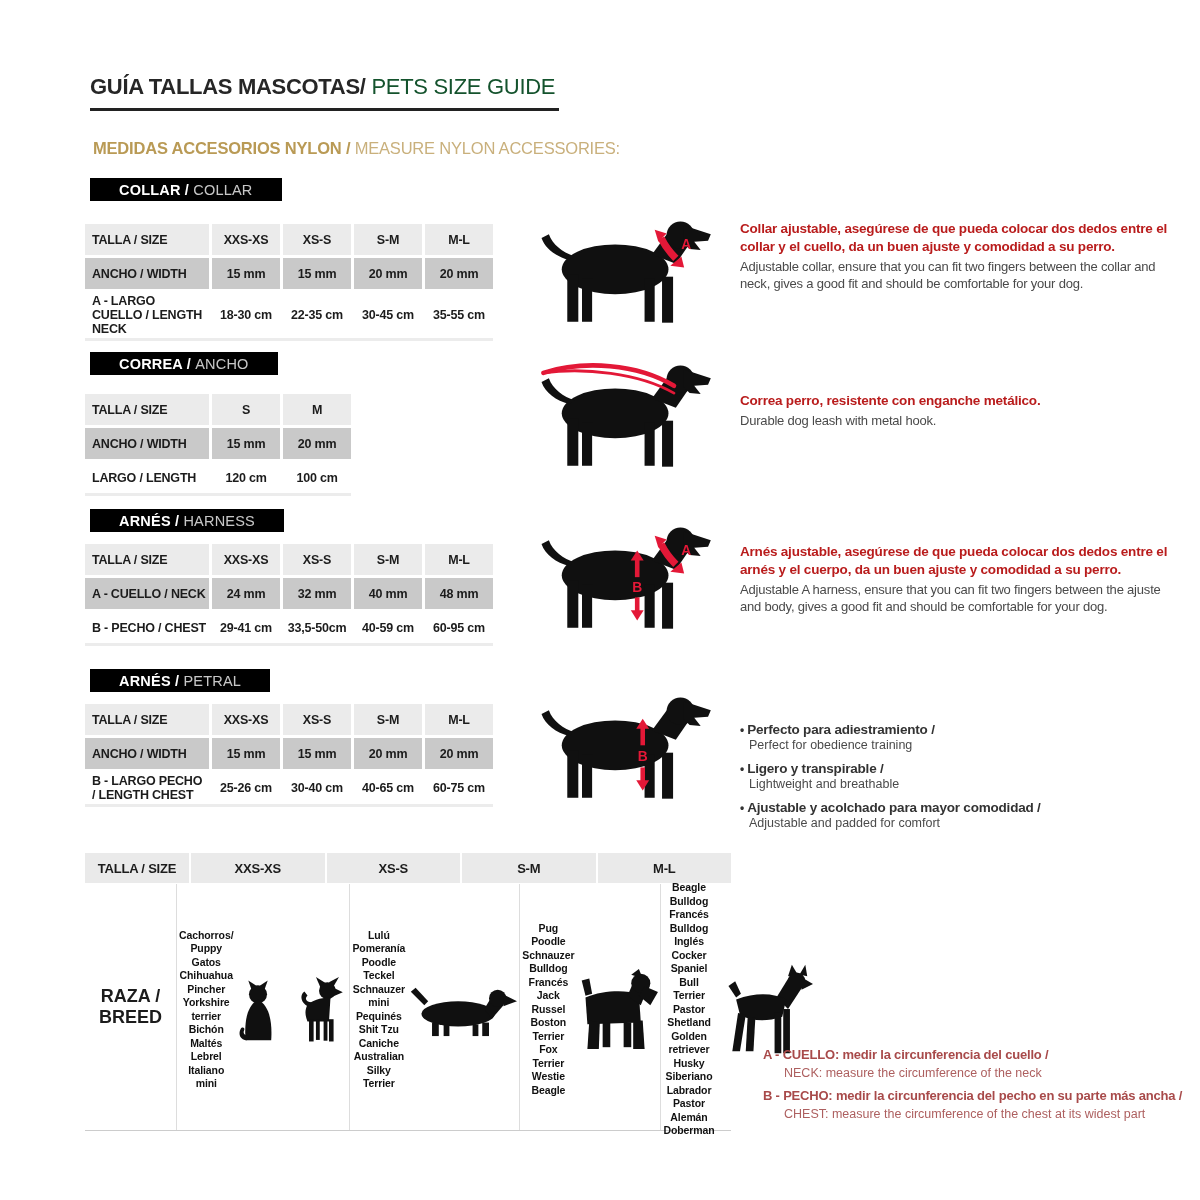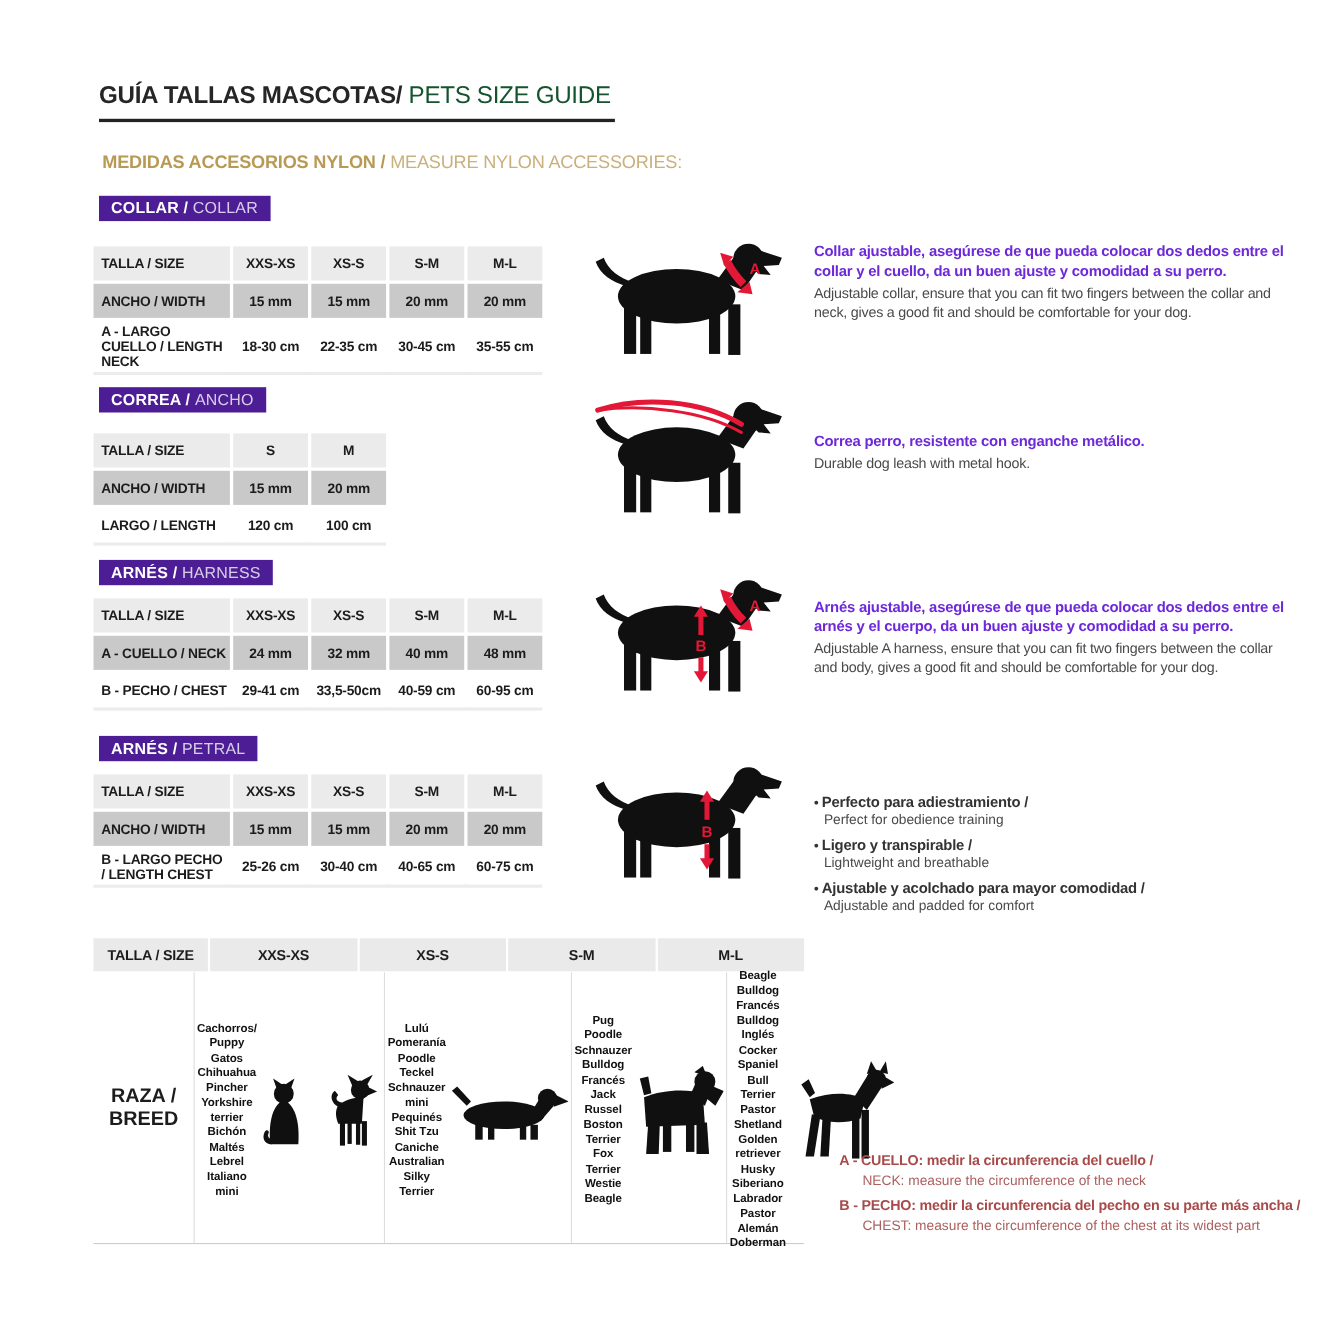--- a/index.html
+++ b/index.html
@@ -9,22 +9,22 @@
   
   .title{position:absolute;left:90px;top:74px;margin:0;font-size:22px;letter-spacing:-0.3px;
          border-bottom:3px solid #222;padding-bottom:8px;padding-right:4px;}
   .t-es{font-weight:700;color:#262626;}
   .t-en{font-weight:400;color:#14532d;}
   .subtitle{position:absolute;left:93px;top:139px;margin:0;font-size:16.5px;font-weight:700;letter-spacing:-0.2px;}
   .s-es{color:#b99a55;}
   .s-en{color:#c9b07c;font-weight:400;}
 
   
-  .badge{position:absolute;left:90px;background:#4c1d95;color:#fff;font-size:14.5px;font-weight:700;
-         padding:4px 11px 3px;letter-spacing:0.2px;}
+  .badge{position:absolute;left:90px;background:#000000;color:#fff;font-size:14.5px;font-weight:700;
+         padding:4px 29px 3px;letter-spacing:0.2px;}
   .b-en{color:rgba(255,255,255,0.78);font-weight:400;}
   .pos-badge-0{top:178px;} .pos-badge-1{top:352px;} .pos-badge-2{top:509px;} .pos-badge-3{top:669px;}
 
   
   .mtable{position:absolute;left:85px;display:flex;flex-direction:column;gap:3px;border-bottom:3px solid #ececec;padding-bottom:0;}
   .pos-table-0{top:224px;} .pos-table-1{top:394px;} .pos-table-2{top:544px;} .pos-table-3{top:704px;}
   .trow{display:flex;gap:3px;}
   .cell{display:flex;align-items:center;justify-content:center;font-weight:700;font-size:12.5px;
         letter-spacing:-0.2px;color:#1c1c1c;min-height:27px;padding:2px 0;text-align:center;}
   .lcell{width:124px;justify-content:flex-start;text-align:left;padding-left:7px;padding-right:2px;box-sizing:border-box;}
@@ -39,21 +39,21 @@
   .pos-dog-2{left:536px;top:520px;} .pos-dog-3{left:536px;top:690px;}
   .red polygon{fill:#e31837;}
   .red .band{fill:none;stroke:#e31837;stroke-width:8;}
   .red line{stroke:#e31837;stroke-width:5;}
   .leash{fill:none;stroke:#e31837;stroke-linecap:round;}
   .mark{fill:#e31837;font-family:"Liberation Sans",sans-serif;font-weight:700;font-size:15px;}
 
   
   .desc{position:absolute;left:740px;width:436px;}
   .pos-desc-0{top:220px;} .pos-desc-1{top:392px;} .pos-desc-2{top:543px;}
-  .des{margin:0;font-weight:700;font-size:13.5px;line-height:18px;color:#6d28d9;letter-spacing:-0.2px;}
+  .des{margin:0;font-weight:700;font-size:13.5px;line-height:18px;color:#b91c1c;letter-spacing:-0.2px;}
   .den{margin:2px 0 0;font-weight:400;font-size:13px;line-height:17px;color:#4a4a4a;letter-spacing:-0.2px;}
 
   .bullets{position:absolute;left:740px;top:722px;width:436px;}
   .bullet{margin-bottom:9px;}
   .bes{margin:0;font-weight:700;font-size:13.5px;color:#333;letter-spacing:-0.2px;}
   .bes::before{content:"\2022  ";font-size:12px;}
   .ben{margin:1px 0 0 9px;font-weight:400;font-size:12.5px;color:#4a4a4a;}
 
   
   .btable{position:absolute;left:85px;top:853px;width:646px;}
@@ -256,21 +256,21 @@
       <text x="158" y="38" class="mark">A</text>
       <line x1="110" y1="40" x2="110" y2="62"></line>
       <line x1="110" y1="84" x2="110" y2="102"></line>
       <polygon points="110,33 103,44 117,44"></polygon>
       <polygon points="110,109 103,98 117,98"></polygon>
       <text x="110" y="78" text-anchor="middle" class="mark">B</text>
     </g>
   </svg>
   <div class="desc pos-desc-2">
     <p class="des">Arnés ajustable, asegúrese de que pueda colocar dos dedos entre el arnés y el cuerpo, da un buen ajuste y comodidad a su perro.</p>
-    <p class="den">Adjustable A harness, ensure that you can fit two fingers between the collar and body, gives a good fit and should be comfortable for your dog.</p>
+    <p class="den">Adjustable A harness, ensure that you can fit two fingers between the ajuste and body, gives a good fit and should be comfortable for your dog.</p>
   </div>
 
   <div class="badge pos-badge-3"><span class="b-es">ARNÉS / </span><span class="b-en">PETRAL</span></div>
   <div class="mtable pos-table-3">
       <div class="trow thead">
         <div class="cell lcell">TALLA / SIZE</div>
         <div class="cell vcell">XXS-XS</div>
         <div class="cell vcell">XS-S</div>
         <div class="cell vcell">S-M</div>
         <div class="cell vcell">M-L</div>

